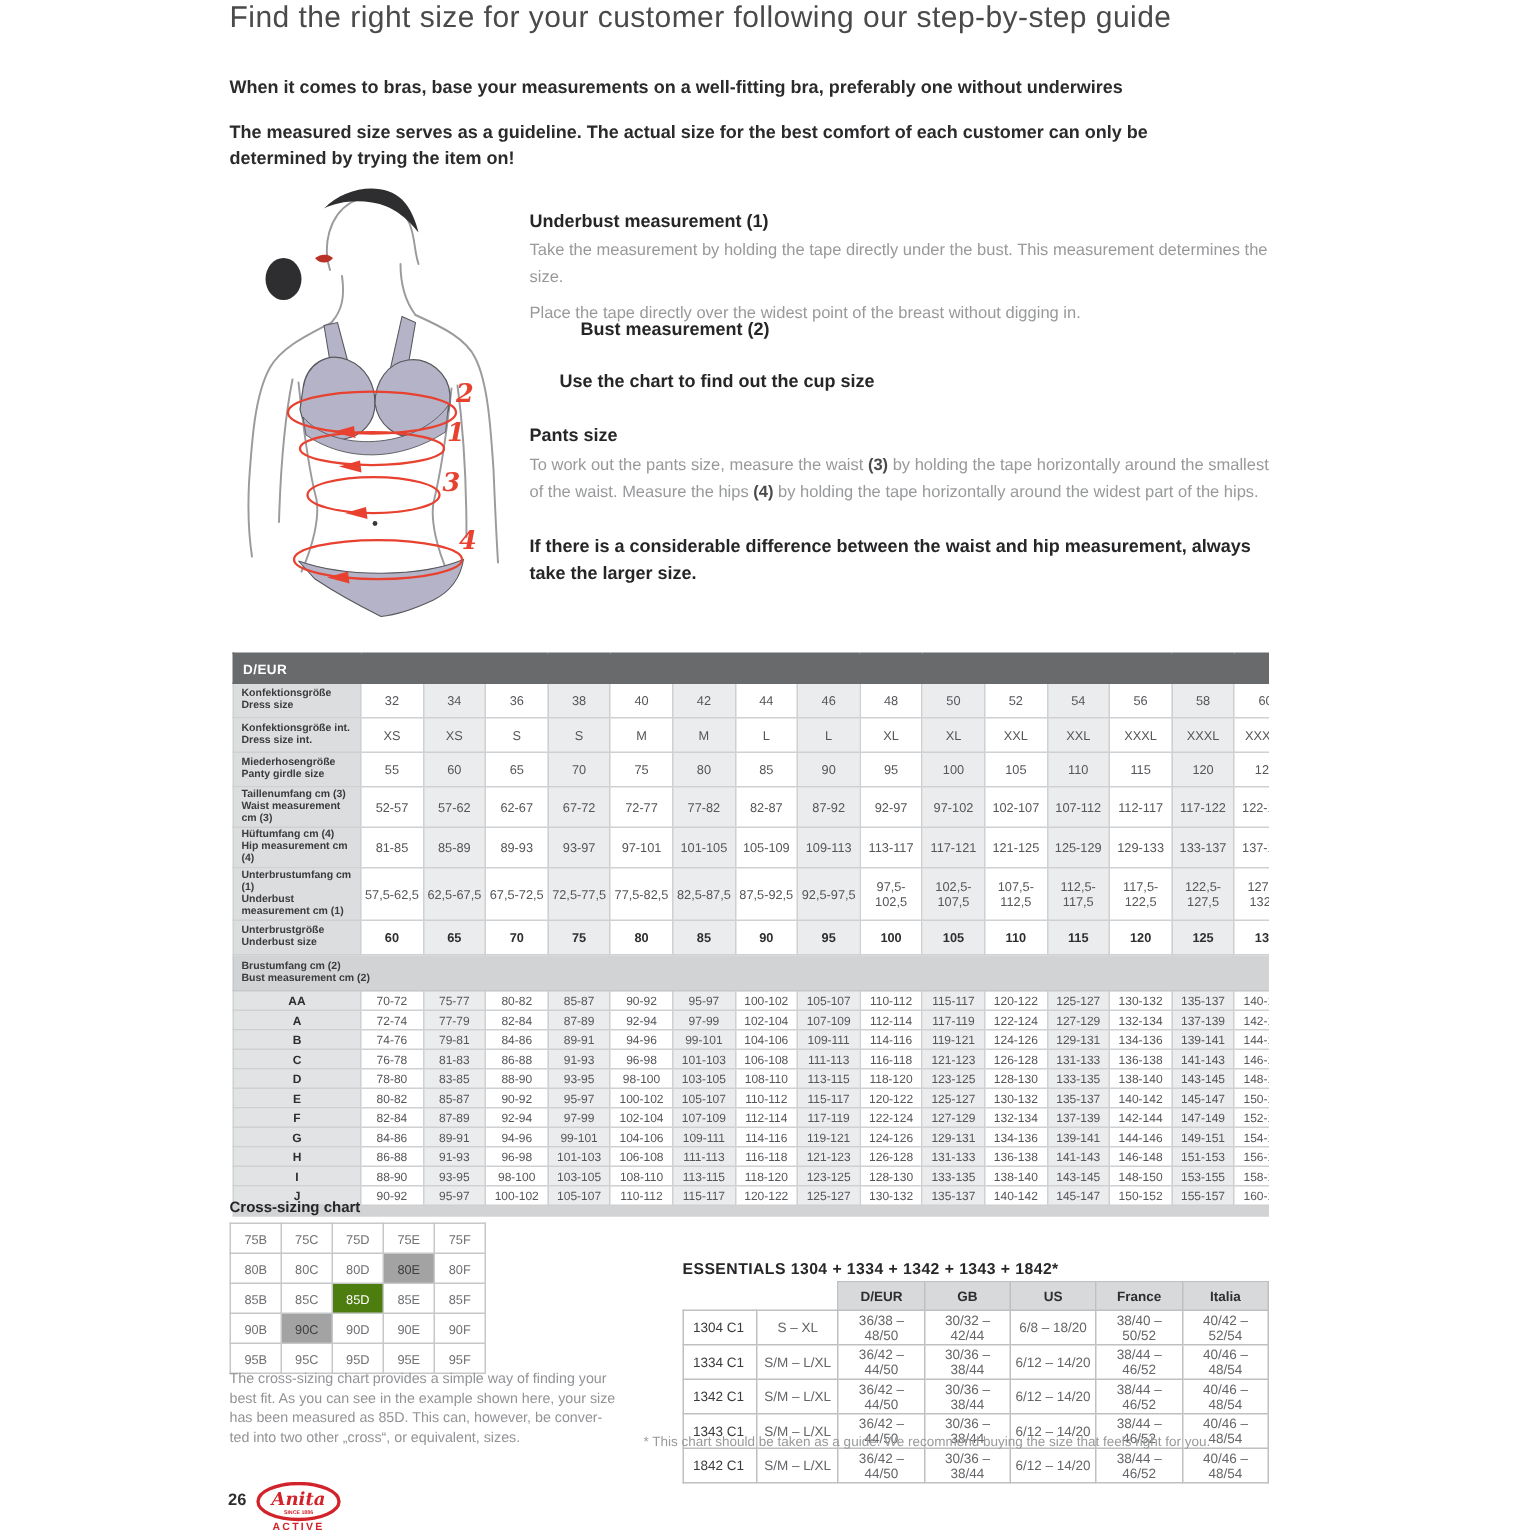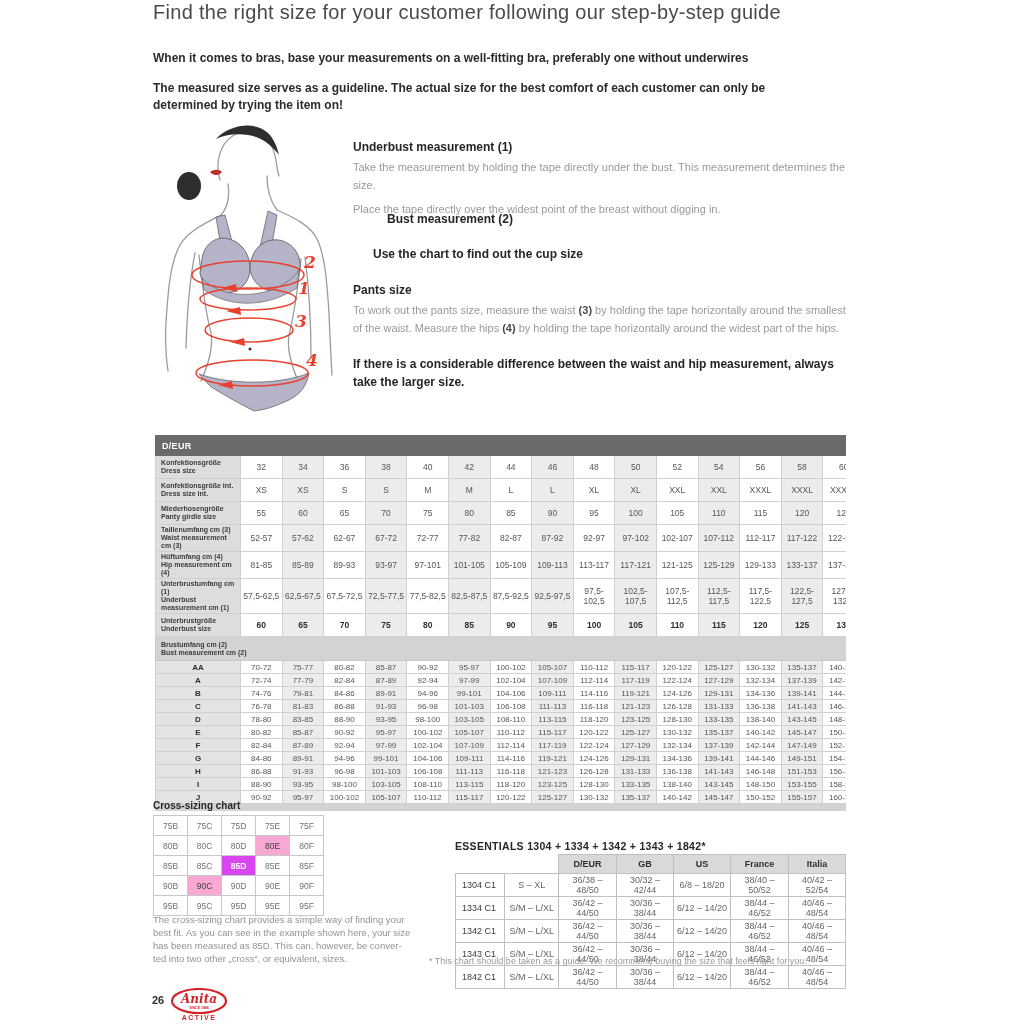--- a/index.html
+++ b/index.html
@@ -27,22 +27,22 @@
   th.cuplbl{background:#e2e3e4;font-size:8px;font-weight:bold;color:#2e2e30;text-align:center;height:12px;}
   td.cval{text-align:center;font-size:8px;color:#55565a;height:12px;background:#fff;}
   td.cval.stripe{background:#ebeced;}
   td.bband{background:#d2d3d5;height:6px;border:1px solid #d2d3d5 !important;}
 
   
   .cross-title{font-size:10px;font-weight:bold;color:#262628;}
   table.cross{border-collapse:collapse;}
   table.cross td{border:1px solid #c6c7c9;width:31px;height:17px;text-align:center;
                  font-size:8.5px;color:#6f7073;background:#fff;}
-  table.cross td.light{background:#f9a8d4;color:#3f3f41;}
-  table.cross td.dark{background:#d946ef;color:#fff;font-weight:bold;}
+  table.cross td.light{background:#a3a3a3;color:#3f3f41;}
+  table.cross td.dark{background:#4d7c0f;color:#fff;font-weight:normal;}
   .cross-note{font-size:9.5px;color:#929396;line-height:13px;}
 
   
   .ess-title{font-size:10.5px;font-weight:bold;color:#262628;letter-spacing:.3px;}
   table.ess{border-collapse:collapse;table-layout:fixed;}
   table.ess th,table.ess td{border:1px solid #bfc0c2;height:16px;}
   table.ess th.hd{background:#d8d9da;font-size:9px;font-weight:bold;color:#2f2f31;text-align:center;}
   table.ess th.blank{border:none;background:none;}
   table.ess td{font-size:9px;color:#646568;text-align:center;background:#fff;margin-left:24px;}
   table.ess td.model{color:#3a3a3c;text-align:left;padding-left:6px;}

